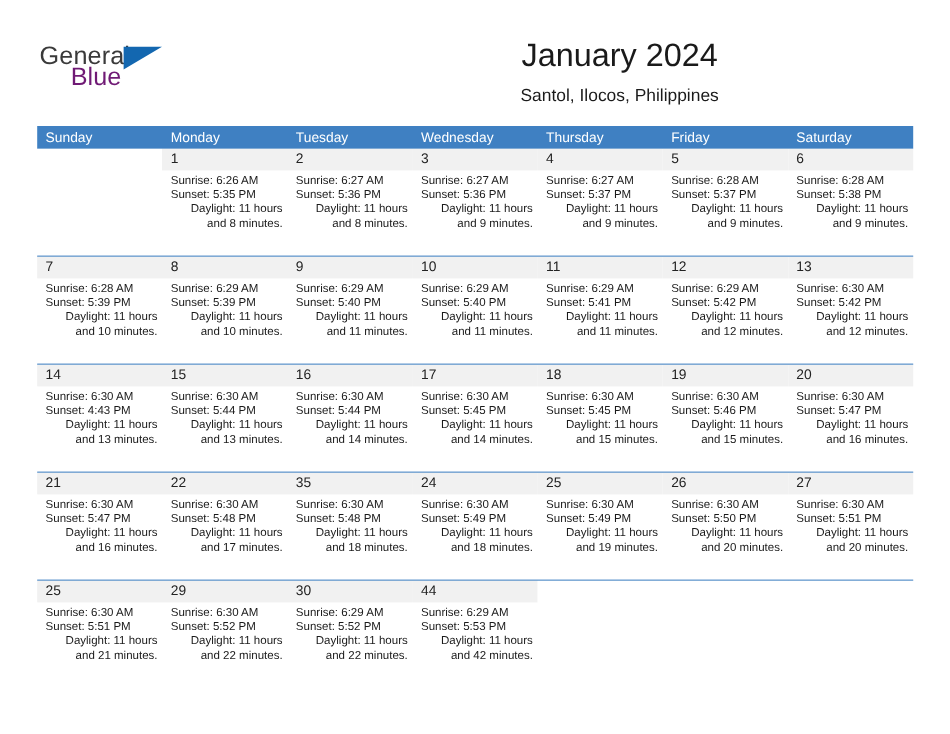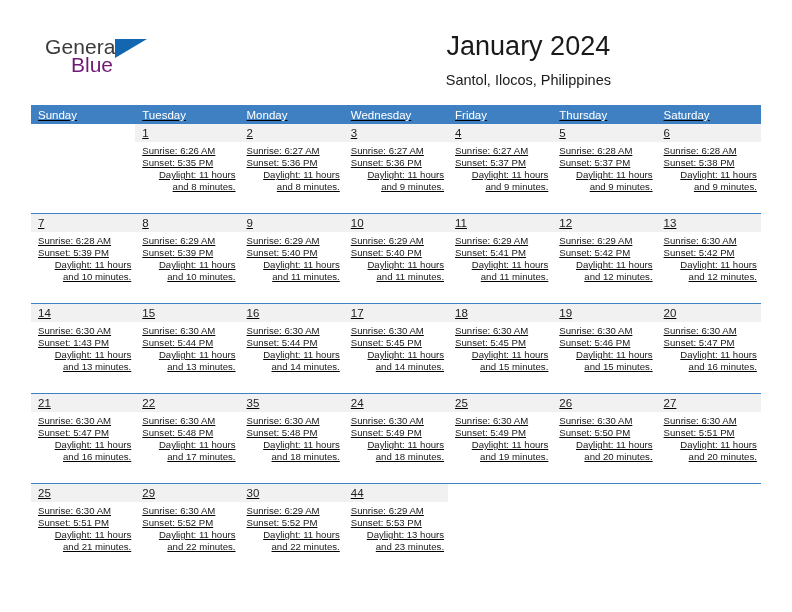--- a/index.html
+++ b/index.html
@@ -18,21 +18,21 @@
   #page {
     position: relative;
     width: 792px;
     height: 612px;
     box-sizing: border-box;
   }
 
   
   .header {
     position: absolute;
-    left: 12px;
+    left: 0;
     top: 0;
     width: 635px;
     height: 100px;
   }
 
   .logo {
     position: absolute;
     left: 33px;
     top: 36px;
     width: 200px;
@@ -88,21 +88,20 @@
     white-space: nowrap;
     text-align: center;
   }
 
   
   .calendar {
     position: absolute;
     left: 31px;
     top: 105px;
     width: 730px;
-    text-decoration: underline;
   }
 
   .weekday-row {
     display: flex;
     width: 730px;
     background: #3f80c2;
   }
   .weekday-cell {
     flex: 0 0 104.28px;
     width: 104.28px;
@@ -177,25 +176,25 @@
       <div class="cal-title">January 2024</div>
       <div class="cal-subtitle">Santol, Ilocos, Philippines</div>
     </div>
 
   </div>
 
   <div class="calendar">
 
     <div class="weekday-row">
       <div class="weekday-cell">Sunday</div>
+      <div class="weekday-cell">Monday</div>
       <div class="weekday-cell">Tuesday</div>
-      <div class="weekday-cell">Monday</div>
       <div class="weekday-cell">Wednesday</div>
+      <div class="weekday-cell">Thursday</div>
       <div class="weekday-cell">Friday</div>
-      <div class="weekday-cell">Thursday</div>
       <div class="weekday-cell">Saturday</div>
     </div>
 
     <div id="weeks-container">
         <div class="week-row first">
           <div class="day-cell empty">
             <div class="day-number"></div>
           </div>
           <div class="day-cell">
             <div class="day-number">1</div>
@@ -302,21 +301,21 @@
               <div class="sunset">Sunset: 5:42 PM</div>
               <div class="daylight">Daylight: 11 hours and 12 minutes.</div>
             </div>
           </div>
         </div>
         <div class="week-row">
           <div class="day-cell">
             <div class="day-number">14</div>
             <div class="day-info">
               <div class="sunrise">Sunrise: 6:30 AM</div>
-              <div class="sunset">Sunset: 1:43 PM</div>
+              <div class="sunset">Sunset: 4:43 PM</div>
               <div class="daylight">Daylight: 11 hours and 13 minutes.</div>
             </div>
           </div>
           <div class="day-cell">
             <div class="day-number">15</div>
             <div class="day-info">
               <div class="sunrise">Sunrise: 6:30 AM</div>
               <div class="sunset">Sunset: 5:44 PM</div>
               <div class="daylight">Daylight: 11 hours and 13 minutes.</div>
             </div>
@@ -443,21 +442,21 @@
               <div class="sunrise">Sunrise: 6:29 AM</div>
               <div class="sunset">Sunset: 5:52 PM</div>
               <div class="daylight">Daylight: 11 hours and 22 minutes.</div>
             </div>
           </div>
           <div class="day-cell">
             <div class="day-number">44</div>
             <div class="day-info">
               <div class="sunrise">Sunrise: 6:29 AM</div>
               <div class="sunset">Sunset: 5:53 PM</div>
-              <div class="daylight">Daylight: 13 hours and 23 minutes.</div>
+              <div class="daylight">Daylight: 11 hours and 42 minutes.</div>
             </div>
           </div>
           <div class="day-cell empty">
             <div class="day-number"></div>
           </div>
           <div class="day-cell empty">
             <div class="day-number"></div>
           </div>
           <div class="day-cell empty">
             <div class="day-number"></div>

